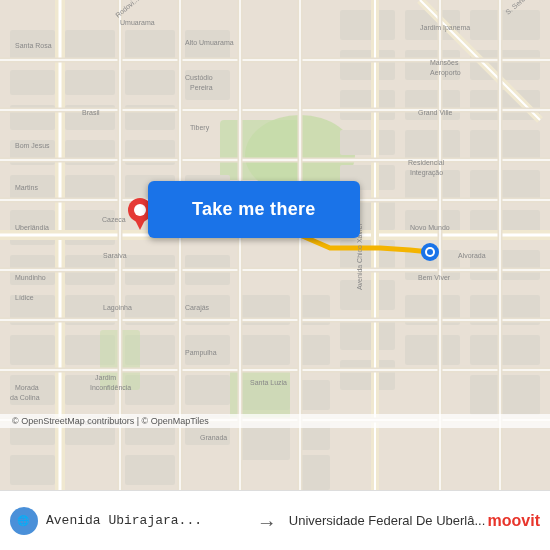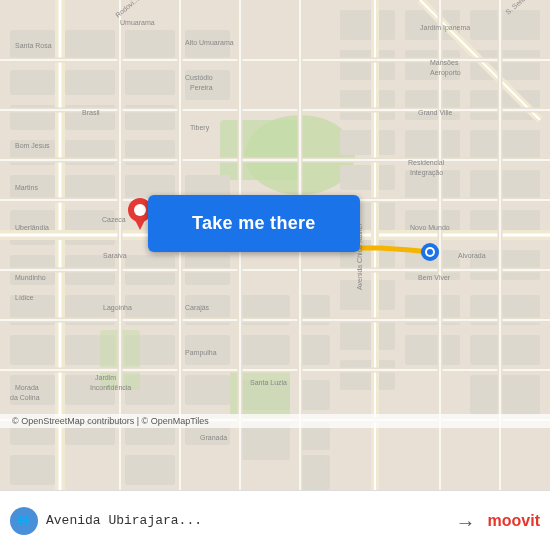--- a/index.html
+++ b/index.html
@@ -15,21 +15,21 @@
 
     
     #map-svg {
       width: 100%;
       height: 100%;
     }
 
     
     #take-me-there-btn {
       position: absolute;
-      top: 195px;
+      top: 181px;
       left: 148px;
       background: #1a73e8;
       color: white;
       font-size: 18px;
       font-weight: bold;
       padding: 18px 44px;
       border: none;
       border-radius: 6px;
       cursor: pointer;
       letter-spacing: 0.3px;
@@ -344,17 +344,20 @@
   <div style="width:28px;height:28px;border-radius:50%;background:#4a90d9;display:flex;align-items:center;justify-content:center;margin-right:8px;flex-shrink:0;">
     <span style="color:white;font-size:10px;font-weight:bold;">🌐</span>
   </div>
 
   <div id="from-location">
     <span id="from-location-label">Avenida Ubirajara...</span>
   </div>
 
   <span id="arrow-icon">→</span>
 
+  <div id="to-location">
+    <span id="to-location-label">Universidade Federal De Uberlâ...</span>
+  </div>
 
   <div id="moovit-logo">
     <span id="moovit-text">moovit</span>
   </div>
 </div>
 
 </body></html>

